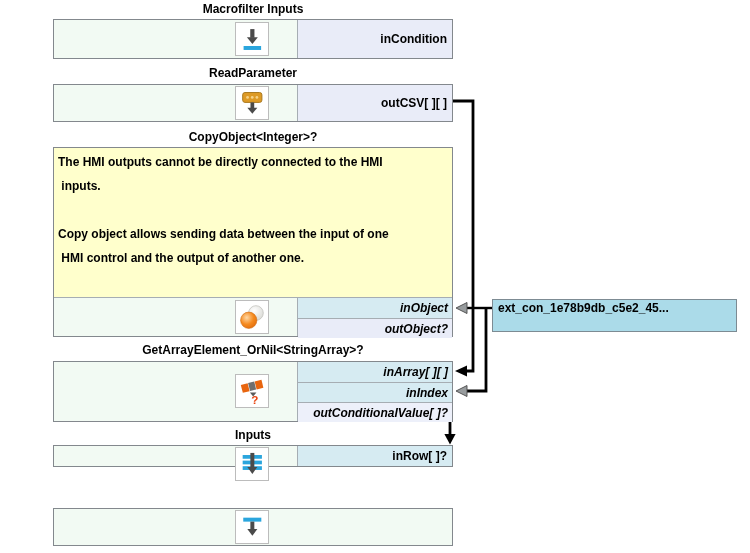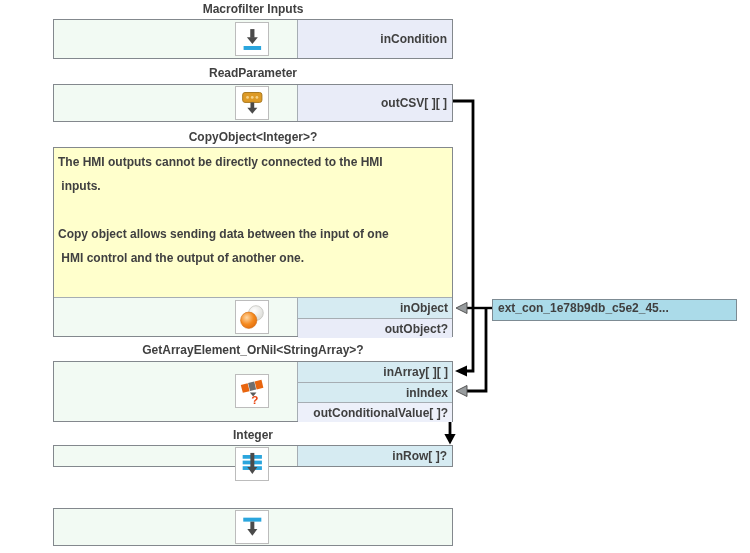--- a/index.html
+++ b/index.html
@@ -1,70 +1,70 @@
 <!DOCTYPE html>
 <html><head>
 <meta charset="utf-8">
 <style>
   html,body { margin:0; padding:0; background:#ffffff; }
   .canvas {
     position:relative; width:750px; height:553px; background:#ffffff;
-    font-family:"Liberation Sans", sans-serif; font-weight:bold; color:#404040;
+    font-family:"Liberation Sans", sans-serif; font-weight:bold; color:#000000;
     overflow:hidden;
   }
   .title {
     position:absolute; left:53px; width:400px; text-align:center;
     font-size:12px; font-weight:bold; white-space:nowrap;
   }
   .block {
     position:absolute; left:53px; width:400px; background:#f2faf3;
     border:1px solid #83888d; box-sizing:border-box;
   }
   .portzone {
     position:absolute; top:0; bottom:0; left:243px; right:0;
     border-left:1px solid #a6adb3; box-sizing:border-box;
   }
   .portzone.full { display:flex; align-items:center; justify-content:flex-end; padding-right:5px; font-size:12px;text-align:center; }
   .port {
     position:absolute; left:0; right:0; height:20px; box-sizing:border-box;
-    font-size:12px; text-align:right; padding:3px 4px 0 0; white-space:nowrap;
+    font-size:12px; text-align:right; padding:3px 4px 0 0; white-space:nowrap;font-style:italic;
   }
   .row2 { top:20px; border-top:1px solid #a6adb3; }
   .row3 { top:40px; border-top:1px solid #a6adb3; }
   .cyan { background:#d6ebf2; }
   .lav  { background:#e9ecf8; }
   .lav2 { background:#edf0fa; }
   .iconbox {
     position:absolute; width:34px; height:34px; left:181px;
     background:#ffffff; border:1px solid #bcbcbc; box-sizing:border-box;
     display:flex; align-items:center; justify-content:center;
   }
   .comment {
     position:absolute; left:0; right:0; top:0; height:150px;
     background:#ffffcc; border-bottom:1px solid #a6adb3; box-sizing:border-box;
     font-size:12px; line-height:24px; padding:2px 4px; white-space:pre-wrap;
     overflow:hidden;
   }
   .extlabel {
-    position:absolute; left:492px; top:299px; width:245px; height:22px;
+    position:absolute; left:492px; top:299px; width:245px; height:33px;
     background:#abdbe9; border:1px solid #7d8b93; box-sizing:border-box;
     font-size:12px; padding:1px 0 0 5px; white-space:nowrap; overflow:hidden;
   }
   .wires { position:absolute; left:0; top:0; pointer-events:none; }
 </style>
 </head>
 <body>
 
 <div class="canvas">
 
   <div class="title" style="top:2px">Macrofilter Inputs</div>
   <div class="title" style="top:66px">ReadParameter</div>
   <div class="title" style="top:130px">CopyObject&lt;Integer&gt;?</div>
   <div class="title" style="top:343px">GetArrayElement_OrNil&lt;StringArray&gt;?</div>
-  <div class="title" style="top:428px">Integer</div>
+  <div class="title" style="top:428px">Inputs</div>
 
   <div class="block" style="top:19px;height:40px">
     <div class="iconbox" style="top:2px">
       <svg width="28" height="28" viewBox="0 0 24 24">
         <rect x="10.5" y="3.5" width="3.6" height="7.5" fill="#4a4a4a"></rect>
         <polygon points="7.6,10.5 17,10.5 12.3,16.2" fill="#4a4a4a"></polygon>
         <rect x="4.8" y="18" width="15" height="3.4" fill="#2aa5dd"></rect>
       </svg>
     </div>
     <div class="portzone full lav">inCondition</div>

